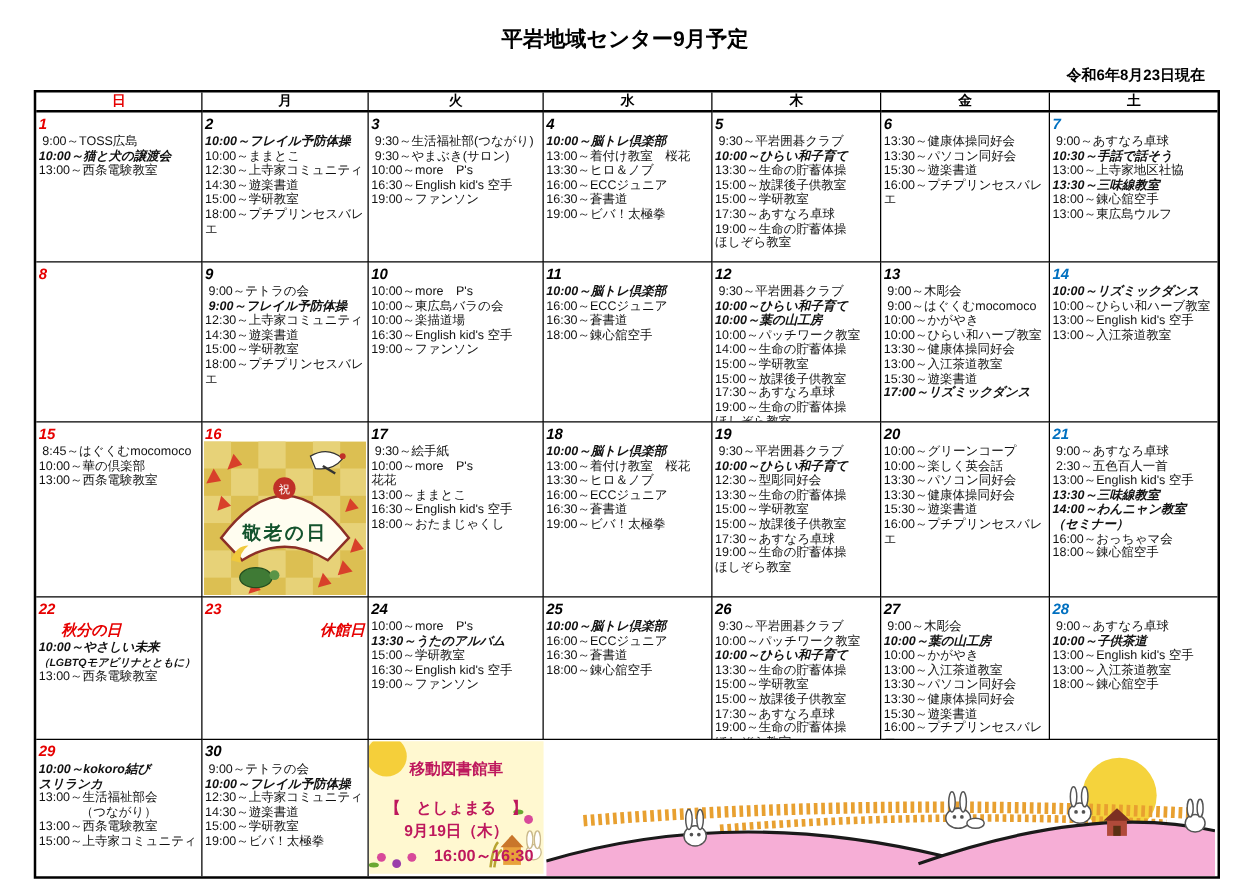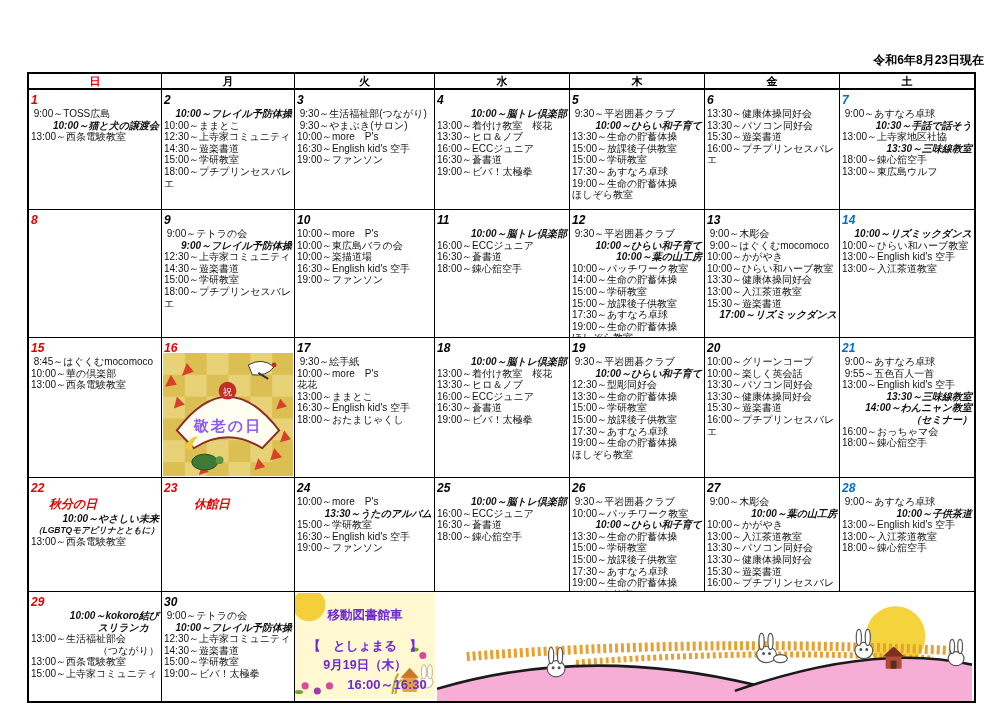--- a/index.html
+++ b/index.html
@@ -1,56 +1,57 @@
 <!DOCTYPE html>
 <html><head>
 <meta charset="utf-8">
 <style>
   html,body{margin:0;padding:0;background:#fff;}
   .page{position:relative;width:1000px;height:708px;background:#fff;overflow:hidden;
         font-family:"Liberation Sans","DejaVu Sans",sans-serif;color:#000;}
   .title{position:absolute;top:20px;left:0;width:1000px;text-align:center;
          font-size:17px;font-weight:bold;}
-  .date-note{position:absolute;top:52px;right:16px;font-size:12px;font-weight:bold;}
+  .date-note{position:absolute;top:52px;right:36px;font-size:12px;font-weight:bold;}
   .calendar{position:absolute;left:27px;top:72px;border:2px solid #000;display:grid;background:#fff;}
   .hcell{border-right:1px solid #000;border-bottom:2px solid #000;text-align:center;
          font-size:11px;line-height:15px;font-weight:bold;}
   .cell{border-right:1px solid #000;border-bottom:1px solid #000;padding:0 2px;
         overflow:hidden;position:relative;}
   .lastcol{border-right:none !important;}
   .lastrow{border-bottom:none !important;}
   .noright{border-right:none !important;}
   .dnum{font-style:italic;font-weight:bold;font-size:12px;line-height:13px;display:inline-block;}
   .dnum.red{color:#e60000;}
   .dnum.blue{color:#0070c0;}
   .dlabel{font-style:italic;font-weight:bold;font-size:12px;color:#e60000;margin-left:18px;}
   .ev{font-size:10px;line-height:11.6px;white-space:pre-wrap;color:#111;}
-  .ev.b{font-weight:bold;font-style:italic;text-align:right;}
+  .ev.b{font-weight:bold;font-style:italic;}
   .ev.r{}
-  .ev.c{text-align:right;}
+  .ev.c{text-align:center;}
   .ev.s{font-size:8.5px;}
   .keiro{position:absolute;left:1px;right:1px;top:15px;bottom:1px;overflow:hidden;}
   .keiro svg{display:block;width:100%;height:100%;}
   .keiro-text{position:absolute;left:0;top:52%;width:100%;text-align:center;
-              font-weight:bold;font-size:15px;color:#8b5cf6;letter-spacing:2px;
+              font-weight:bold;font-size:15px;color:#14532d;letter-spacing:2px;
               font-family:"Liberation Serif","DejaVu Serif",serif;}
   .libbox{position:absolute;left:0;top:1px;bottom:2px;width:100%;background:#fff8d0;overflow:hidden;}
   .libbox svg{position:absolute;left:0;top:0;width:100%;height:100%;}
-  .libline{position:relative;font-weight:bold;color:#6d28d9;text-align:center;}
+  .libline{position:relative;font-weight:bold;color:#be185d;text-align:center;}
   .libline.l0{margin-top:14px;font-size:12.5px;}
   .libline.l1{font-size:12.5px;margin-top:14px;}
   .libline.l2{font-size:12.5px;margin-top:2px;}
   .libline.l3{font-size:13px;margin-top:2px;padding-left:44px;}
   .illu{position:relative;}
   .illu svg{display:block;width:100%;height:100%;}
 </style>
 </head>
 <body>
 
 <div class="page">
+  <div class="title">平岩地域センター9月予定</div>
   <div class="date-note">令和6年8月23日現在</div>
   <div class="calendar" style="grid-template-columns: 133px 133px 140px 135px 135px 135px 134px; grid-template-rows: 16px 120px 128px 140px 114px 109px;">
       <div class="hcell" style="color: rgb(230, 0, 0);">日</div>
       <div class="hcell">月</div>
       <div class="hcell">火</div>
       <div class="hcell">水</div>
       <div class="hcell">木</div>
       <div class="hcell">金</div>
       <div class="hcell lastcol">土</div>
       <div class="cell"><div class="dnum red">1</div><div class="ev"> 9:00～TOSS広島</div><div class="ev b">10:00～猫と犬の譲渡会</div><div class="ev">13:00～西条電験教室</div></div>
@@ -113,23 +114,23 @@
               <circle cx="57" cy="108" r="4" fill="#5a9447"></circle>
             </g>
             <path d="M22 96 q4 -12 14 -12 q-8 6 -6 14 z" fill="#f0c93c"></path>
           </svg>
           <div class="keiro-text">敬老の日</div>
         </div></div>
       <div class="cell"><div class="dnum">17</div><div class="ev"> 9:30～絵手紙</div><div class="ev">10:00～more　P's</div><div class="ev r">花花</div><div class="ev">13:00～ままとこ</div><div class="ev">16:30～English kid's 空手</div><div class="ev">18:00～おたまじゃくし</div></div>
       <div class="cell"><div class="dnum">18</div><div class="ev b">10:00～脳トレ倶楽部</div><div class="ev">13:00～着付け教室　桜花</div><div class="ev">13:30～ヒロ＆ノブ</div><div class="ev">16:00～ECCジュニア</div><div class="ev">16:30～蒼書道</div><div class="ev">19:00～ビバ！太極拳</div></div>
       <div class="cell"><div class="dnum">19</div><div class="ev"> 9:30～平岩囲碁クラブ</div><div class="ev b">10:00～ひらい和子育て</div><div class="ev">12:30～型彫同好会</div><div class="ev">13:30～生命の貯蓄体操</div><div class="ev">15:00～学研教室</div><div class="ev">15:00～放課後子供教室</div><div class="ev">17:30～あすなろ卓球</div><div class="ev">19:00～生命の貯蓄体操</div><div class="ev r">ほしぞら教室</div></div>
       <div class="cell"><div class="dnum">20</div><div class="ev">10:00～グリーンコープ</div><div class="ev">10:00～楽しく英会話</div><div class="ev">13:30～パソコン同好会</div><div class="ev">13:30～健康体操同好会</div><div class="ev">15:30～遊楽書道</div><div class="ev">16:00～プチプリンセスバレエ</div></div>
-      <div class="cell lastcol"><div class="dnum blue">21</div><div class="ev"> 9:00～あすなろ卓球</div><div class="ev"> 9:55～五色百人一首</div><div class="ev">13:00～English kid's 空手</div><div class="ev b">13:30～三味線教室</div><div class="ev b">14:00～わんニャン教室</div><div class="ev b r">（セミナー）</div><div class="ev">16:00～おっちゃマ会</div><div class="ev">18:00～錬心舘空手</div></div>
+      <div class="cell lastcol"><div class="dnum blue">21</div><div class="ev"> 9:00～あすなろ卓球</div><div class="ev"> 2:30～五色百人一首</div><div class="ev">13:00～English kid's 空手</div><div class="ev b">13:30～三味線教室</div><div class="ev b">14:00～わんニャン教室</div><div class="ev b r">（セミナー）</div><div class="ev">16:00～おっちゃマ会</div><div class="ev">18:00～錬心舘空手</div></div>
       <div class="cell"><div class="dnum red">22</div><div class="dlabel">秋分の日</div><div class="ev b">10:00～やさしい未来</div><div class="ev b s">（LGBTQモアビリナとともに）</div><div class="ev">13:00～西条電験教室</div></div>
-      <div class="cell"><div class="dnum red">23</div><div class="dlabel" style="margin-left: 30px;">休館日</div></div>
+      <div class="cell"><div class="dnum red">23</div><div class="dlabel" style="margin-left: 30px; text-align: right;">休館日</div></div>
       <div class="cell"><div class="dnum">24</div><div class="ev">10:00～more　P's</div><div class="ev b">13:30～うたのアルバム</div><div class="ev">15:00～学研教室</div><div class="ev">16:30～English kid's 空手</div><div class="ev">19:00～ファンソン</div></div>
       <div class="cell"><div class="dnum">25</div><div class="ev b">10:00～脳トレ倶楽部</div><div class="ev">16:00～ECCジュニア</div><div class="ev">16:30～蒼書道</div><div class="ev">18:00～錬心舘空手</div></div>
       <div class="cell"><div class="dnum">26</div><div class="ev"> 9:30～平岩囲碁クラブ</div><div class="ev">10:00～パッチワーク教室</div><div class="ev b">10:00～ひらい和子育て</div><div class="ev">13:30～生命の貯蓄体操</div><div class="ev">15:00～学研教室</div><div class="ev">15:00～放課後子供教室</div><div class="ev">17:30～あすなろ卓球</div><div class="ev">19:00～生命の貯蓄体操</div><div class="ev r">ほしぞら教室</div></div>
       <div class="cell"><div class="dnum">27</div><div class="ev"> 9:00～木彫会</div><div class="ev b">10:00～葉の山工房</div><div class="ev">10:00～かがやき</div><div class="ev">13:00～入江茶道教室</div><div class="ev">13:30～パソコン同好会</div><div class="ev">13:30～健康体操同好会</div><div class="ev">15:30～遊楽書道</div><div class="ev">16:00～プチプリンセスバレエ</div></div>
       <div class="cell lastcol"><div class="dnum blue">28</div><div class="ev"> 9:00～あすなろ卓球</div><div class="ev b">10:00～子供茶道</div><div class="ev">13:00～English kid's 空手</div><div class="ev">13:00～入江茶道教室</div><div class="ev">18:00～錬心舘空手</div></div>
       <div class="cell lastrow"><div class="dnum red">29</div><div class="ev b">10:00～kokoro結び</div><div class="ev b r">スリランカ　</div><div class="ev">13:00～生活福祉部会</div><div class="ev c">（つながり）</div><div class="ev">13:00～西条電験教室</div><div class="ev">15:00～上寺家コミュニティ</div></div>
       <div class="cell lastrow"><div class="dnum">30</div><div class="ev"> 9:00～テトラの会</div><div class="ev b">10:00～フレイル予防体操</div><div class="ev">12:30～上寺家コミュニティ</div><div class="ev">14:30～遊楽書道</div><div class="ev">15:00～学研教室</div><div class="ev">19:00～ビバ！太極拳</div></div>
       <div class="cell lastrow noright">
         <div class="libbox">
           <svg viewBox="0 0 138 105" preserveAspectRatio="none">

